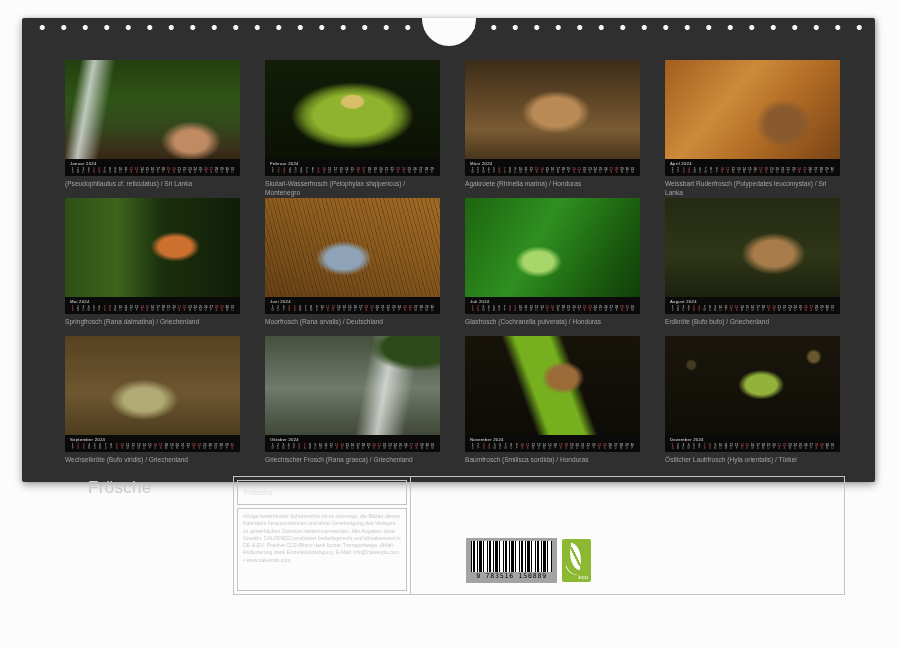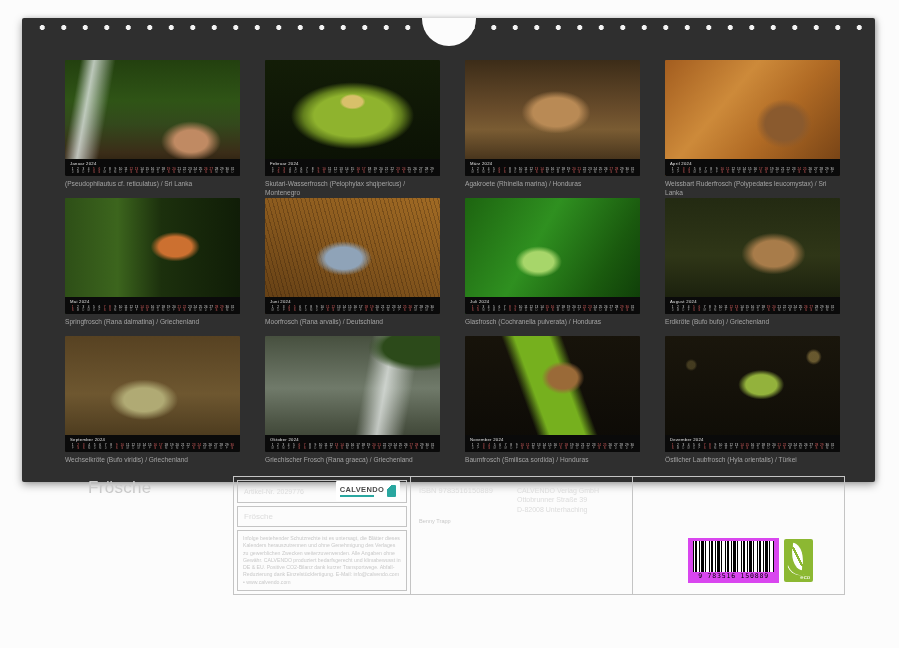--- a/index.html
+++ b/index.html
@@ -111,21 +111,21 @@
   .cv-text { font-size:7.5px; font-weight:bold; color:#4a4a4a; letter-spacing:.4px; line-height:1; }
   .cv-tagline { width:34px; height:2px; background:#2aa7a0; margin-top:1.5px; }
   .cv-mark { width:9px; height:12px; background:linear-gradient(135deg,#ffffff 0 22%, #2aa7a0 22% 100%); border-radius:1px; }
   .cellB { border:1px solid #c4c4c4; height:25px; display:flex; align-items:center; padding:0 6px; font-size:8px; color:#dcdcdc; }
   .cellC { border:1px solid #c4c4c4; flex:1; padding:4px 5px; font-size:5.2px; line-height:1.4; color:#c9c9c9; }
   .col2 { width:222px; border-right:1px solid #c4c4c4; position:relative; }
   .isbn { position:absolute; left:8px; top:9px; font-size:7.5px; color:#dcdcdc; }
   .publisher { position:absolute; left:106px; top:9px; font-size:7px; line-height:1.35; color:#dcdcdc; }
   .author { position:absolute; left:8px; top:41px; font-size:5.6px; color:#c9c9c9; }
   .col3 { flex:1; position:relative; }
-  .barcode { position:absolute; left:55px; top:61px; width:91px; height:45px; background:#d946ef; padding:3px 5px 1px 5px; }
+  .barcode { position:absolute; left:55px; top:61px; width:91px; height:45px; background:#a3a3a3; padding:3px 5px 1px 5px; }
   .bars {
     height:31px;
     background:repeating-linear-gradient(90deg,
       #000 0 1px, #fff 1px 2px, #000 2px 4px, #fff 4px 6px,
       #000 6px 7px, #fff 7px 8px, #000 8px 11px, #fff 11px 12px,
       #000 12px 13px, #fff 13px 16px);
   }
   .bc-digits { font-family:"DejaVu Sans Mono","Liberation Mono",monospace; font-size:6.5px; color:#000; text-align:center; letter-spacing:.8px; line-height:1.3; }
   .eco { position:absolute; left:151px; top:62px; width:29px; height:43px; background:#8cb832; border-radius:2px; overflow:hidden; }
   .eco-leaf {
@@ -1741,41 +1741,22 @@
       </div>
       <figcaption class="caption">Östlicher Laubfrosch (Hyla orientalis) / Türkei</figcaption>
     </figure>
 
   </div>
 
   <div class="big-title">Frösche</div>
 
   <div class="infobox">
     <div class="col1">
-      <div class="cellA">
-        <span class="artno">Artikel-Nr. 2029776</span>
-        <span class="cv-logo">
-          <span class="cv-text-wrap">
-            <span class="cv-text">CALVENDO</span>
-            <span class="cv-tagline"></span>
-          </span>
-          <span class="cv-mark"></span>
-        </span>
-      </div>
       <div class="cellB">Frösche</div>
       <div class="cellC">Infolge bestehender Schutzrechte ist es untersagt, die Blätter dieses Kalenders herauszutrennen und ohne Genehmigung des Verlages zu gewerblichen Zwecken weiterzuverwenden. Alle Angaben ohne Gewähr. CALVENDO produziert bedarfsgerecht und klimabewusst in DE &amp; EU. Positive CO2-Bilanz dank kurzer Transportwege. Abfall-Reduzierung dank Einzelstückfertigung. E-Mail: info@calvendo.com • www.calvendo.com</div>
-    </div>
-    <div class="col2">
-      <div class="isbn">ISBN 9783516150889</div>
-      <div class="publisher">
-        <div>CALVENDO Verlag GmbH</div>
-        <div>Ottobrunner Straße 39</div>
-        <div>D-82008 Unterhaching</div>
-      </div>
-      <div class="author">Benny Trapp</div>
     </div>
     <div class="col3">
       <div class="barcode">
         <div class="bars"></div>
         <div class="bc-digits">9 783516 150889</div>
       </div>
       <div class="eco">
         <span class="eco-leaf"></span>
         <span class="eco-stem"></span>
         <span class="eco-text">eco</span>

